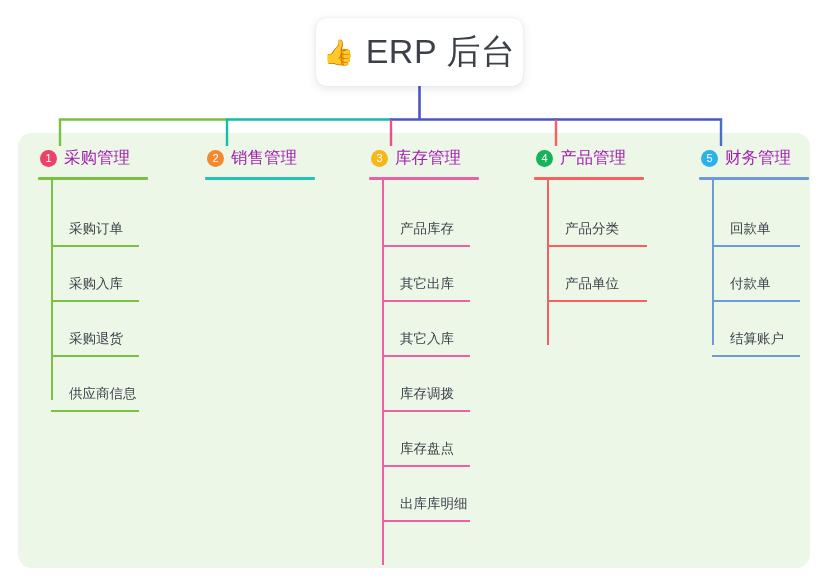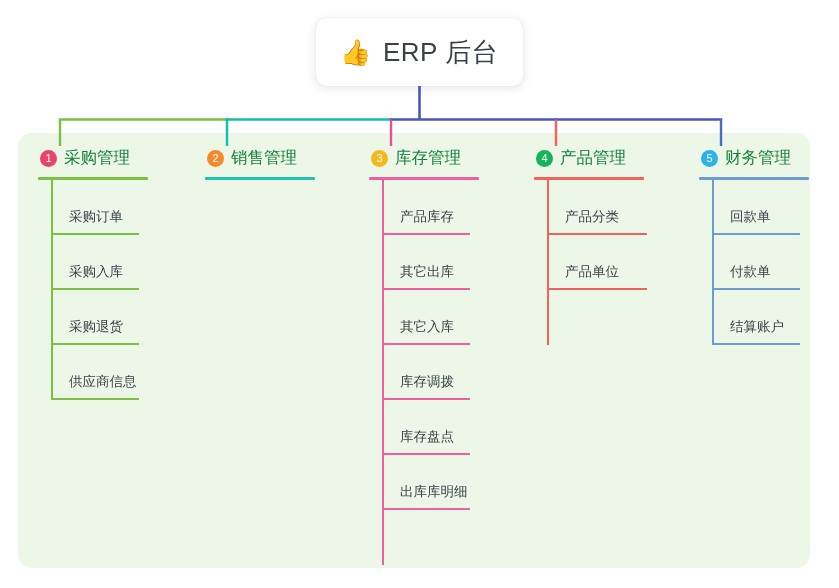--- a/index.html
+++ b/index.html
@@ -54,21 +54,21 @@
     display: flex;
     align-items: center;
     gap: 11px;
   }
   #root-card .root-emoji {
     font-size: 25px;
     line-height: 1;
     display: inline-block;
   }
   #root-card .root-title {
-    font-size: 26px;
+    font-size: 34px;
     color: #3b4049;
     letter-spacing: 0.5px;
     white-space: nowrap;
   }
 
   
   #connectors {
     position: absolute;
     left: 0; top: 0;
     width: 839px;
@@ -96,33 +96,33 @@
     border-radius: 50%;
     color: #ffffff;
     font-size: 11px;
     line-height: 17px;
     text-align: center;
     font-weight: normal;
     flex: 0 0 auto;
   }
   .branch-title {
     font-size: 16.5px;
-    color: #15803d;
+    color: #a21caf;
     white-space: nowrap;
   }
   .branch-underline {
     height: 3px;
     margin-top: 7px;
     border-radius: 1px;
   }
 
   .leaves {
     position: relative;
     margin-left: 13px;
-    padding-top: 0px;
+    padding-top: 12px;
   }
   .leaf {
     position: relative;
     height: 55px;
   }
   .leaf-label {
     position: absolute;
     left: 18px;
     bottom: 9px;
     font-size: 13.5px;

